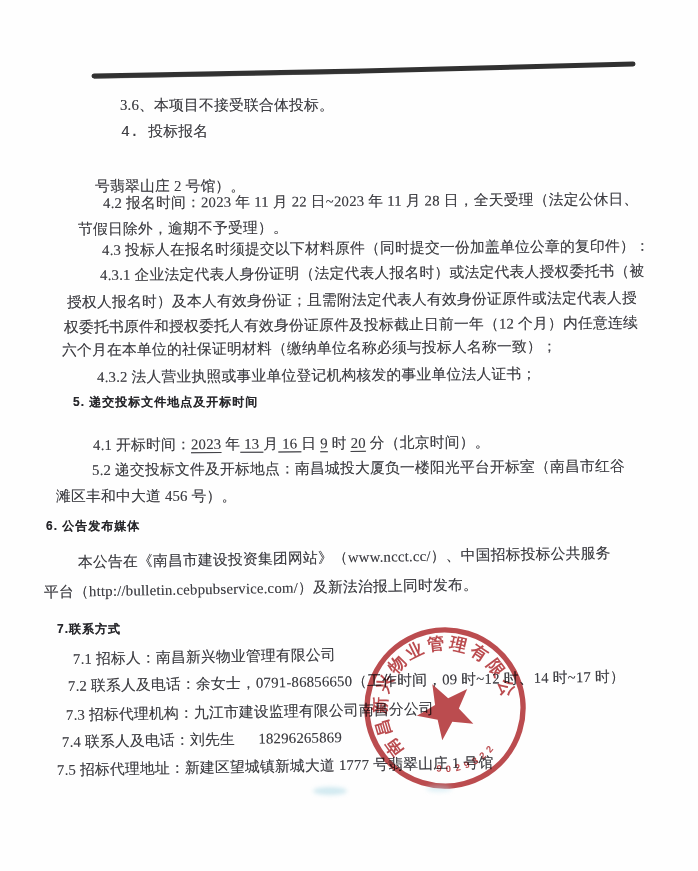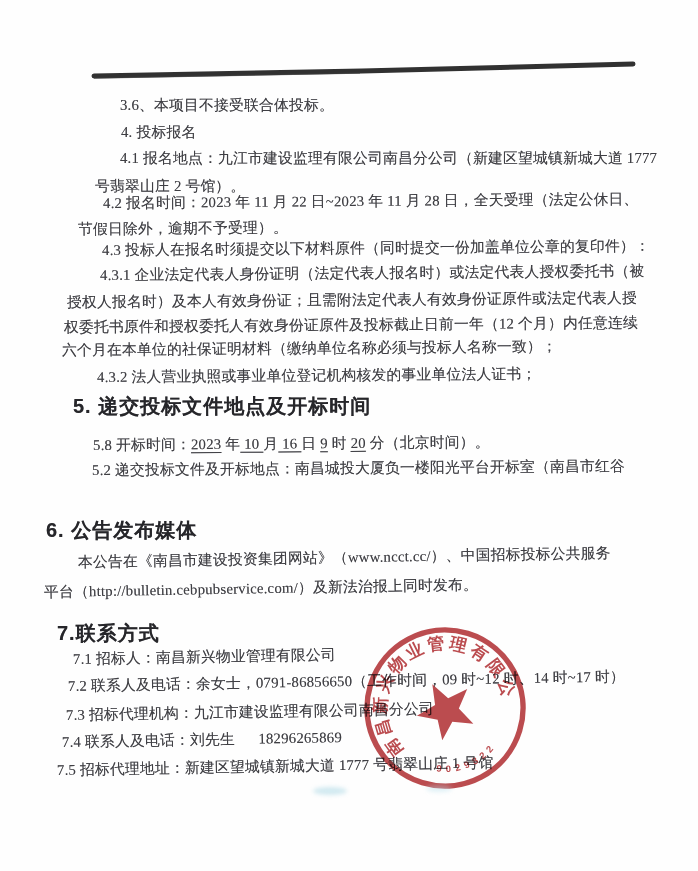--- a/index.html
+++ b/index.html
@@ -16,21 +16,21 @@
     font-size:14.8px;
     line-height:1;
     color:#3f3f44;
     white-space:pre;
     letter-spacing:0.2px;
     text-shadow:0 0 0.5px rgba(63,63,68,.55);
   }
   .hd{
     font-family:"Liberation Sans","DejaVu Sans",sans-serif;
     font-weight:700;
-    font-size:20px;
+    font-size:12px;
     color:#26262a;
     letter-spacing:1px;
     text-shadow:0 0 0.4px rgba(20,20,25,.5);
   }
   .tilt{transform:rotate(-1deg);transform-origin:0 50%;}
   .tilt-s{transform:rotate(-0.45deg);transform-origin:0 50%;}
   .u{text-decoration:underline;text-underline-offset:3px;text-decoration-thickness:1px;}
   .topline{position:absolute;left:90px;top:60px;}
   .stamp{
     position:absolute;left:352px;top:615px;
@@ -50,36 +50,36 @@
 <body>
 
 <div class="page">
 
   <svg class="topline" width="548" height="22">
     <path d="M4 16 L272 11 L543 4" stroke="#1f1f1f" stroke-width="5" fill="none" stroke-linecap="round" opacity="0.92"></path>
     <path d="M4 18 L270 13" stroke="#3a3a3a" stroke-width="1.5" fill="none" opacity="0.6"></path>
   </svg>
 
   <div class="ln" style="left:120px;top:98px;">3.6、本项目不接受联合体投标。</div>
-  <div class="ln" style="left:121px;top:125px;">4. 投标报名</div>
-  <div class="ln" style="left:120px;top:151px;">4.1 报名地点：九江市建设监理有限公司南昌分公司（新建区望城镇新城大道 1777</div>
+  <div class="ln" style="left:121px;top:125px;font-family:Liberation Mono, monospace;">4. 投标报名</div>
   <div class="ln" style="left:95px;top:179px;">号翡翠山庄 2 号馆）。</div>
   <div class="ln tilt-s" style="left:103px;top:196px;">4.2 报名时间：2023 年 11 月 22 日~2023 年 11 月 28 日，全天受理（法定公休日、</div>
   <div class="ln tilt-s" style="left:78px;top:222px;">节假日除外，逾期不予受理）。</div>
   <div class="ln tilt-s" style="left:102px;top:243px;">4.3 投标人在报名时须提交以下材料原件（同时提交一份加盖单位公章的复印件）：</div>
   <div class="ln tilt-s" style="left:100px;top:268px;">4.3.1 企业法定代表人身份证明（法定代表人报名时）或法定代表人授权委托书（被</div>
   <div class="ln tilt-s" style="left:67px;top:295px;">授权人报名时）及本人有效身份证；且需附法定代表人有效身份证原件或法定代表人授</div>
   <div class="ln tilt-s" style="left:64px;top:320px;">权委托书原件和授权委托人有效身份证原件及投标截止日前一年（12 个月）内任意连续</div>
   <div class="ln tilt-s" style="left:62px;top:343px;">六个月在本单位的社保证明材料（缴纳单位名称必须与投标人名称一致）；</div>
   <div class="ln tilt-s" style="left:97px;top:370px;">4.3.2 法人营业执照或事业单位登记机构核发的事业单位法人证书；</div>
   <div class="ln hd" style="left:73px;top:396px;">5. 递交投标文件地点及开标时间</div>
 
-  <div class="ln tilt-s" style="left:93px;top:438px;"><span>5.8 开标时间：</span><span class="u">2023</span><span> 年</span><span class="u"> 10 </span><span>月</span><span class="u"> 16 </span><span>日 </span><span class="u">9</span><span> 时 </span><span class="u">20</span><span> 分（北京时间）。</span></div>
+  <div class="ln tilt-s" style="left:93px;top:438px;"><span>4.1 开标时间：</span><span class="u">2023</span><span> 年</span><span class="u"> 13 </span><span>月</span><span class="u"> 16 </span><span>日 </span><span class="u">9</span><span> 时 </span><span class="u">20</span><span> 分（北京时间）。</span></div>
 
   <div class="ln tilt-s" style="left:92px;top:463px;">5.2 递交投标文件及开标地点：南昌城投大厦负一楼阳光平台开标室（南昌市红谷</div>
+  <div class="ln" style="left:56px;top:489px;">滩区丰和中大道 456 号）。</div>
   <div class="ln hd" style="left:46px;top:520px;text-align:center;">6. 公告发布媒体</div>
   <div class="ln tilt" style="left:78px;top:555px;">本公告在《南昌市建设投资集团网站》（www.ncct.cc/）、中国招标投标公共服务</div>
   <div class="ln tilt" style="left:44px;top:585px;">平台（http://bulletin.cebpubservice.com/）及新法治报上同时发布。</div>
   <div class="ln hd" style="left:57px;top:623px;">7.联系方式</div>
   <div class="ln tilt" style="left:73px;top:652px;">7.1 招标人：南昌新兴物业管理有限公司</div>
   <div class="ln tilt" style="left:68px;top:679px;">7.2 联系人及电话：余女士，0791-86856650（工作时间，09 时~12 时、14 时~17 时）</div>
   <div class="ln tilt" style="left:66px;top:708px;">7.3 招标代理机构：九江市建设监理有限公司南昌分公司</div>
   <div class="ln tilt" style="left:62px;top:735px;">7.4 联系人及电话：刘先生      18296265869</div>
   <div class="ln tilt" style="left:57px;top:763px;">7.5 招标代理地址：新建区望城镇新城大道 1777 号翡翠山庄 1 号馆</div>
 

